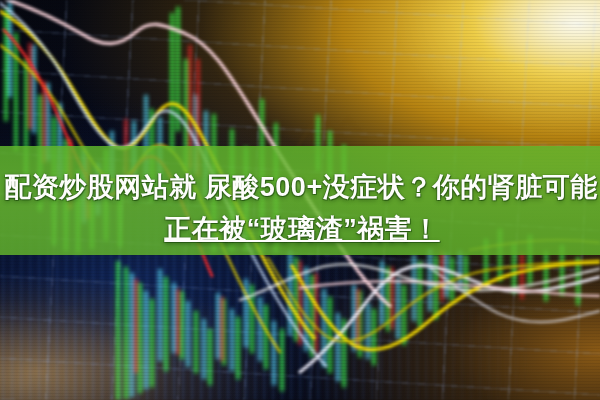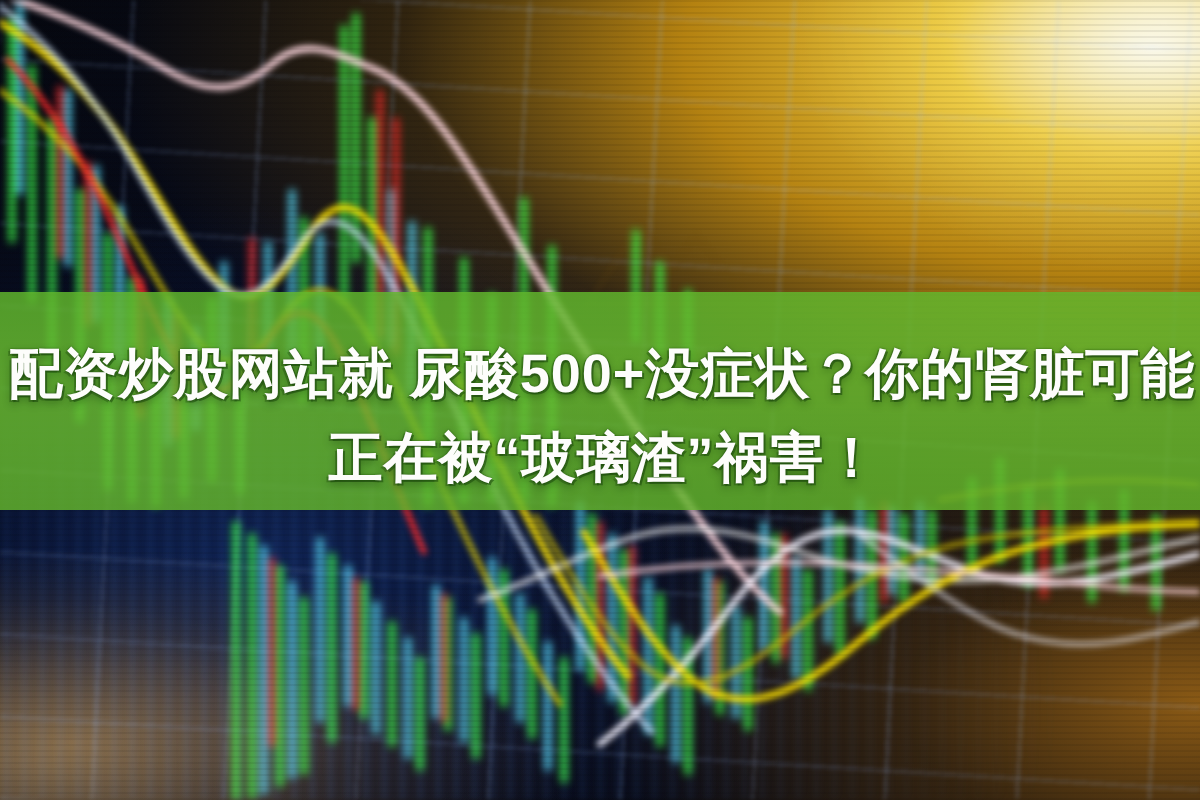--- a/index.html
+++ b/index.html
@@ -104,21 +104,21 @@
     font-weight:700;
     letter-spacing:.5px;
     white-space:nowrap;
     text-shadow:
       0 0 1px rgba(30,78,14,0.85),
       1px 1px 0 rgba(28,72,12,0.55),
       -1px 1px 0 rgba(28,72,12,0.35),
       0 2px 4px rgba(18,52,8,0.45);
   }
   .hl-line-1{padding-left:2px;}
-  .hl-line-2{padding-left:4px;}
+  .hl-line-2{padding-left:4px;text-decoration:underline;}
 </style>
 </head>
 <body>
 
 <div id="stage">
 
   <div class="bg-layer bg-base"></div>
   <div class="bg-layer bg-grid"></div>
   <div class="bg-layer bg-volume"></div>
 

